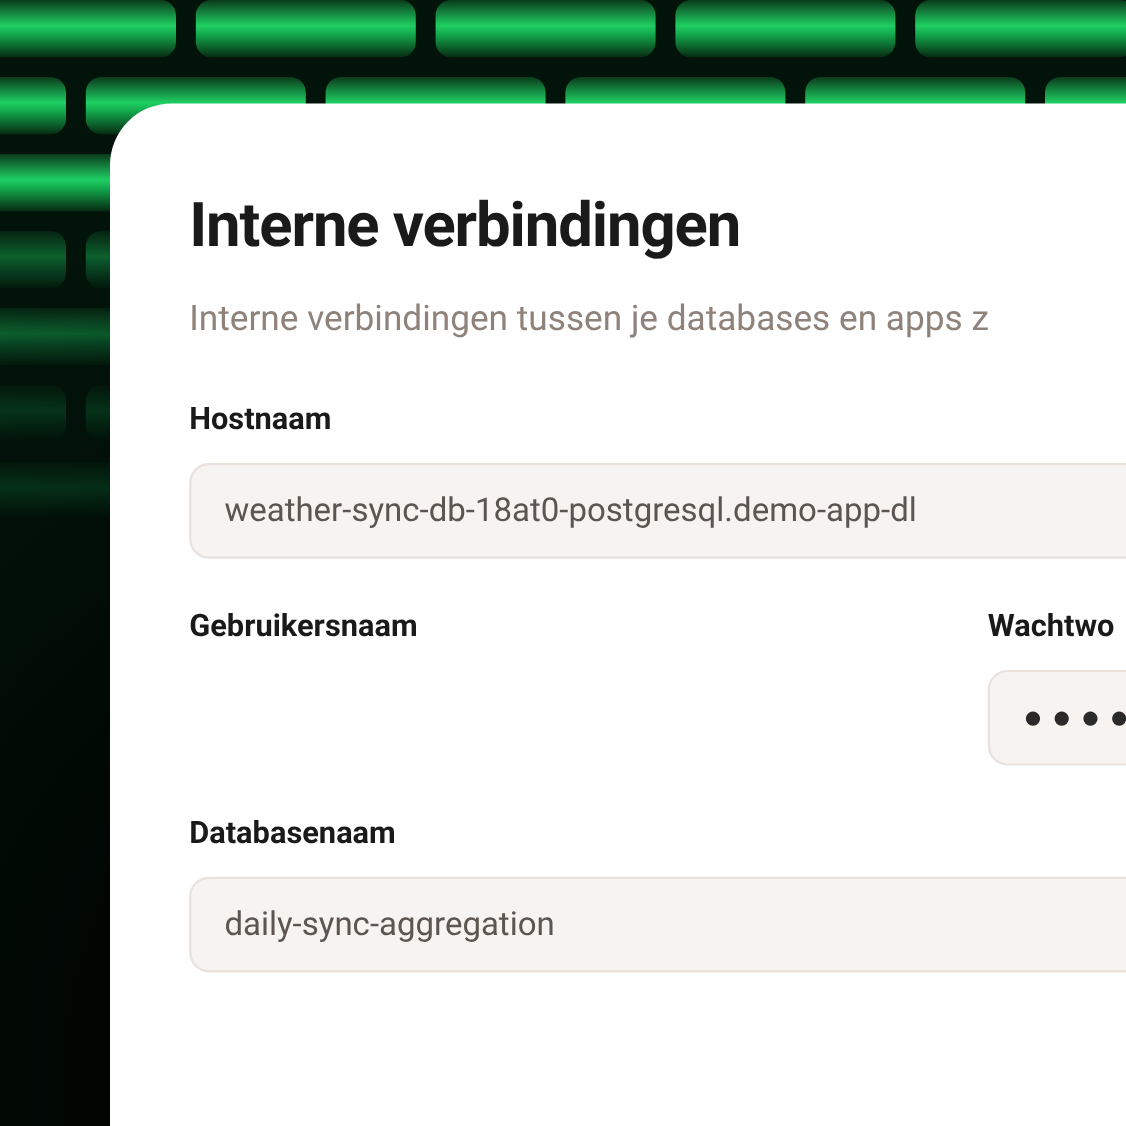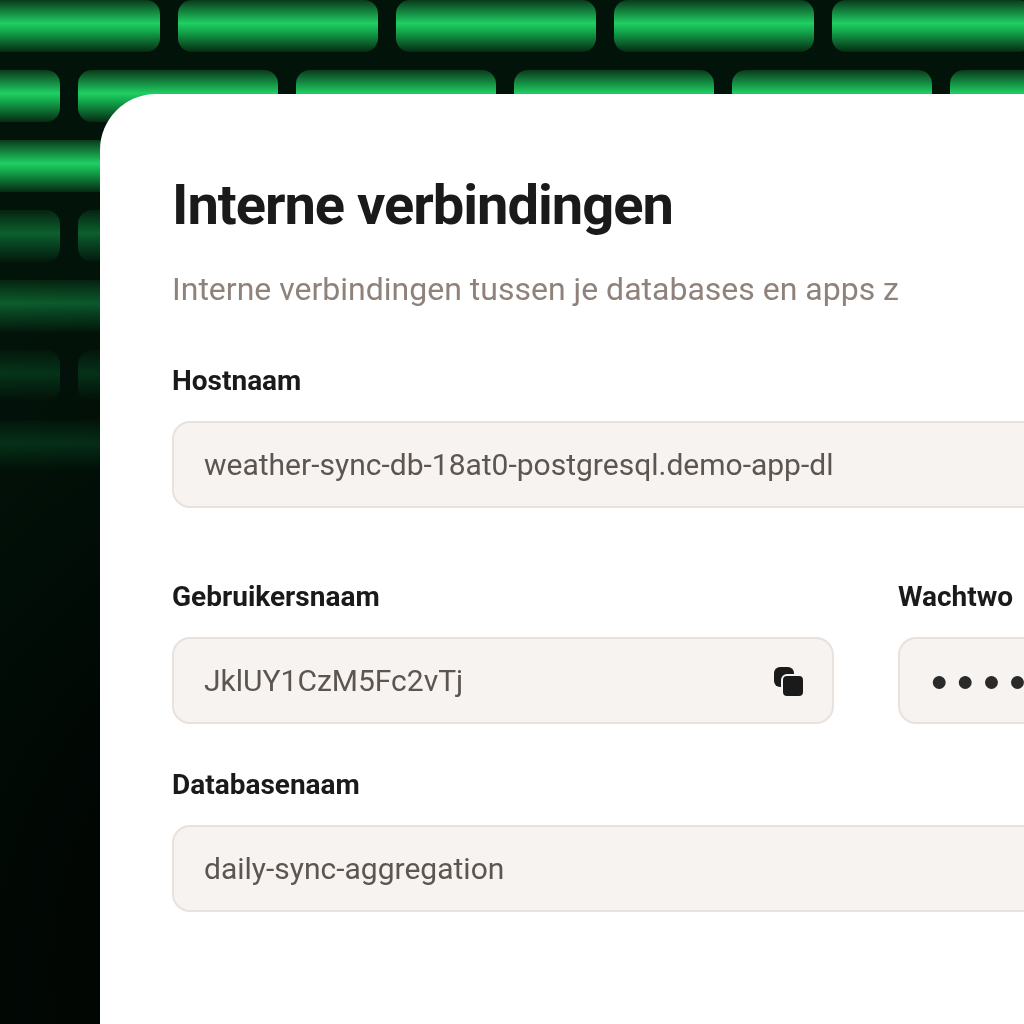--- a/index.html
+++ b/index.html
@@ -58,21 +58,21 @@
   .subtitle {
     font-size: 32px;
     font-weight: 400;
     color: #8f827b;
     margin-bottom: 56px;
     white-space: nowrap;
   }
 
   .field-group { margin-bottom: 44px; }
   .field-row { display: flex; gap: 64px; }
-  .field { flex: 1; min-width: 0; margin-top: 28px; }
+  .field { flex: 1; min-width: 0; }
   .field-label {
     font-size: 28px;
     font-weight: 700;
     color: #1a1a1a;
     margin-bottom: 24px;
     display: block;
     white-space: nowrap;
   }
 
   .field-box {
@@ -192,24 +192,20 @@
   <div class="field-group">
     <label class="field-label">Hostnaam</label>
     <div class="field-box hostname-box">
       <span class="field-value">weather-sync-db-18at0-postgresql.demo-app-dl</span>
     </div>
   </div>
 
   <div class="field-group field-row">
     <div class="field username-field">
       <label class="field-label">Gebruikersnaam</label>
-      <div class="field-box">
-        <span class="field-value">JklUY1CzM5Fc2vTj</span>
-        <span class="copy-icon"></span>
-      </div>
     </div>
     <div class="field password-field">
       <label class="field-label">Wachtwo</label>
       <div class="field-box">
         <span class="password-dots">●●●●●●</span>
       </div>
     </div>
   </div>
 
   <div class="field-group">

